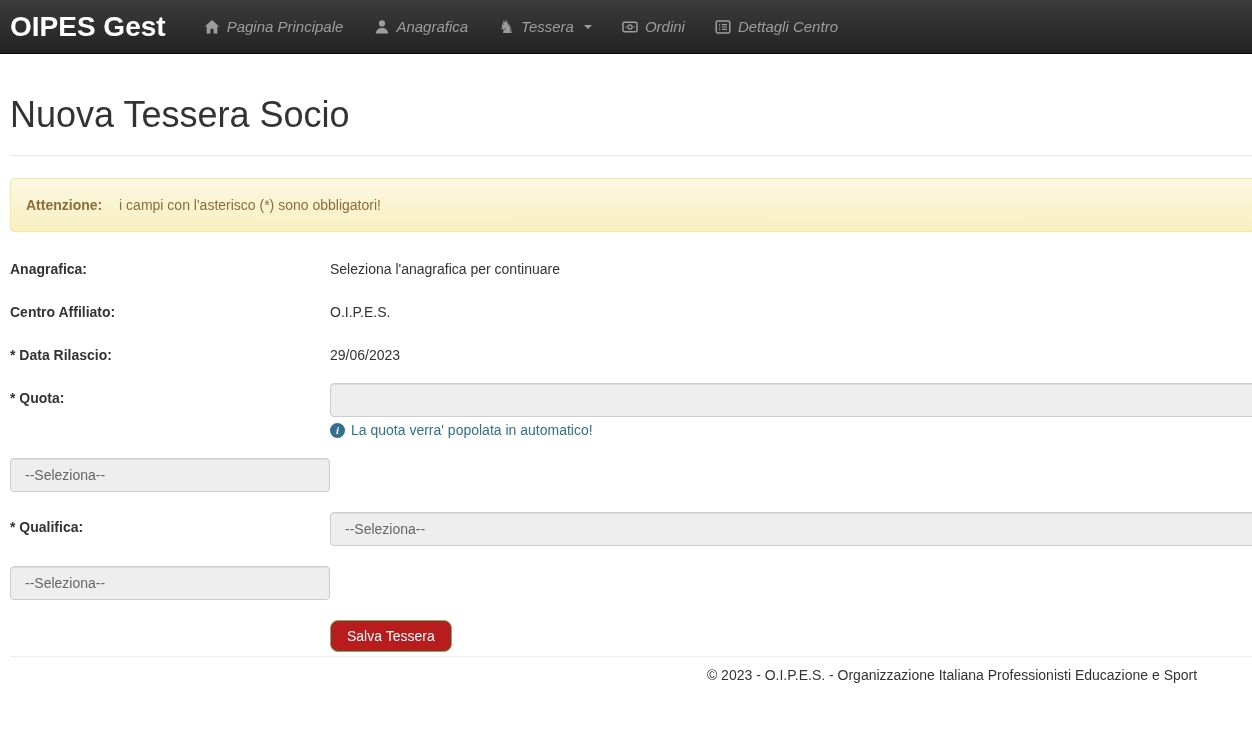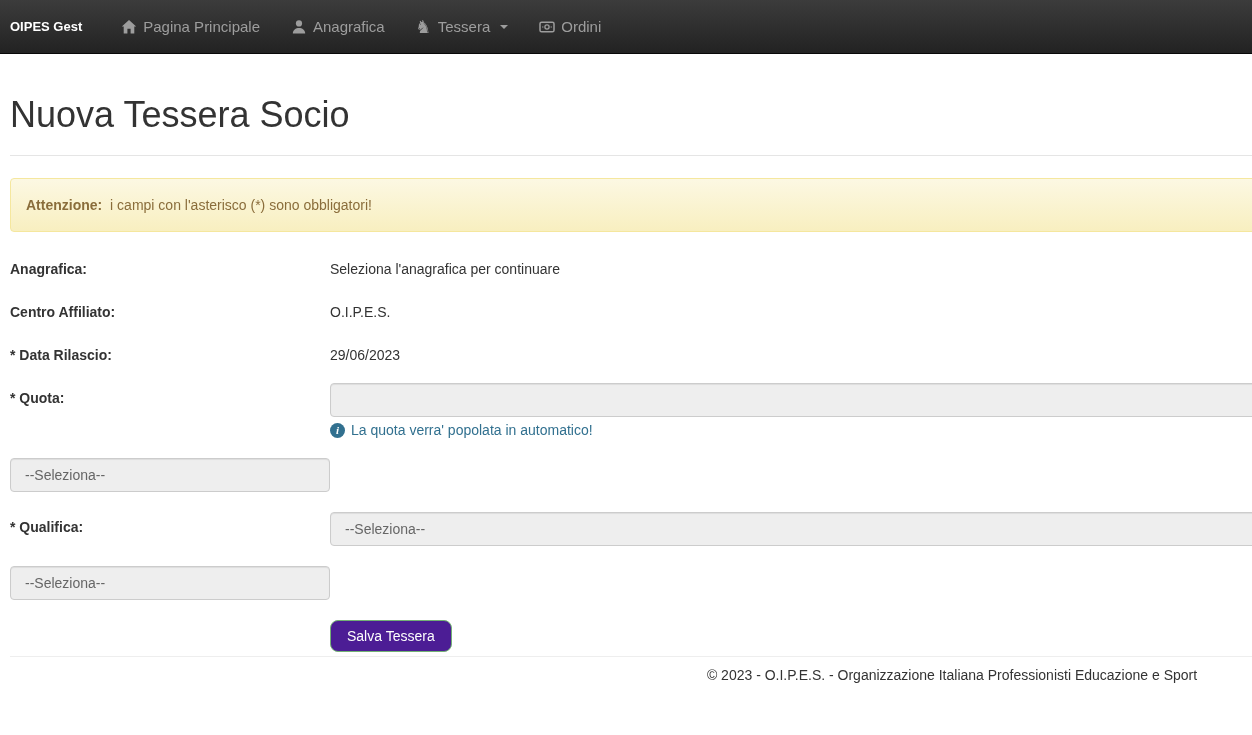--- a/index.html
+++ b/index.html
@@ -15,36 +15,37 @@
   .navbar {
     height: 54px;
     background: linear-gradient(to bottom, #3c3c3c 0%, #222 100%);
     border-bottom: 1px solid #080808;
     display: flex;
     align-items: stretch;
     width: 1252px;
   }
   .brand {
     color: #fff;
-    font-size: 13px;
+    font-size: 28px;
     font-weight: bold;
     line-height: 53px;
     padding: 0 15px 8px 10px;
     white-space: nowrap;
   }
   .nav { display: flex; align-items: stretch; margin-left: 8px; }
   .nav-item {
     display: flex;
     align-items: center;
     gap: 6px;
     padding: 0 15px;
     color: #9d9d9d;
     font-size: 15px;
     cursor: pointer;
     white-space: nowrap;
+    font-style: italic;
   }
   .nav-item.active {
     color: #fff;
     background: linear-gradient(to bottom, #070707 0%, #101010 100%);
     box-shadow: inset 0 3px 9px rgba(0,0,0,.25);
   }
   .nav-icon { display: inline-flex; width: 17px; height: 17px; align-items: center; justify-content: center; }
   .nav-icon svg { display: block; }
   .knight-glyph { font-size: 18px; line-height: 17px; font-family: "DejaVu Sans", sans-serif; }
   .caret {
@@ -77,21 +78,21 @@
   
   .alert-warning {
     margin-top: 22px;
     padding: 18px 15px;
     background: linear-gradient(to bottom, #fcf8e3 0%, #f8efc0 100%);
     border: 1px solid #f5e79e;
     border-radius: 4px;
     color: #8a6d3b;
     font-size: 14px;
   }
-  .alert-warning b { margin-right: 4px; }
+  .alert-warning b { margin-right: 13px; }
 
   
   .form { margin-top: 22px; }
   .form-row {
     display: grid;
     grid-template-columns: 320px 1fr;
     margin-bottom: 20px;
   }
   .form-label {
     padding: 7px 34px 0 0;
@@ -135,21 +136,21 @@
     justify-content: center;
     font-style: italic;
     flex: 0 0 auto;
   }
   .btn-save {
     display: inline-block;
     padding: 7px 16px;
     font-size: 14px;
     font-family: "Liberation Sans", "DejaVu Sans", sans-serif;
     color: #fdfefd;
-    background: #4c1d95;
+    background: #b91c1c;
     border: 1px solid #73b175;
     border-radius: 8px;
     cursor: pointer;
   }
   .btn-row { margin-bottom: 0; }
 
   
   hr.footer-rule {
     border: none;
     border-top: 1px solid #eee;
@@ -201,20 +202,29 @@
       <span class="nav-icon">
         <svg width="16" height="16" viewBox="0 0 16 16" fill="none" stroke="currentColor">
           <rect x="1" y="3.2" width="14" height="9.6" rx="1.6" stroke-width="1.5"></rect>
           <circle cx="8" cy="8" r="2.1" stroke-width="1.3"></circle>
           <path d="M3.4 8 h0.9 M11.7 8 h0.9" stroke-width="1.3"></path>
         </svg>
       </span>
       <span>Ordini</span>
     </div>
 
+    <div class="nav-item">
+      <span class="nav-icon">
+        <svg width="16" height="16" viewBox="0 0 16 16" fill="none" stroke="currentColor">
+          <rect x="1.2" y="2" width="13.6" height="12" rx="1.4" stroke-width="1.5"></rect>
+          <path d="M4 5.6 h1.2 M7 5.6 h5 M4 8 h1.2 M7 8 h5 M4 10.4 h1.2 M7 10.4 h5" stroke-width="1.2"></path>
+        </svg>
+      </span>
+      <span>Dettagli Centro</span>
+    </div>
 
   </div>
 </nav>
 
 <div class="container">
 
   <h1 class="page-title">Nuova Tessera Socio</h1>
   <hr class="title-rule">
 
   <div class="alert-warning">

